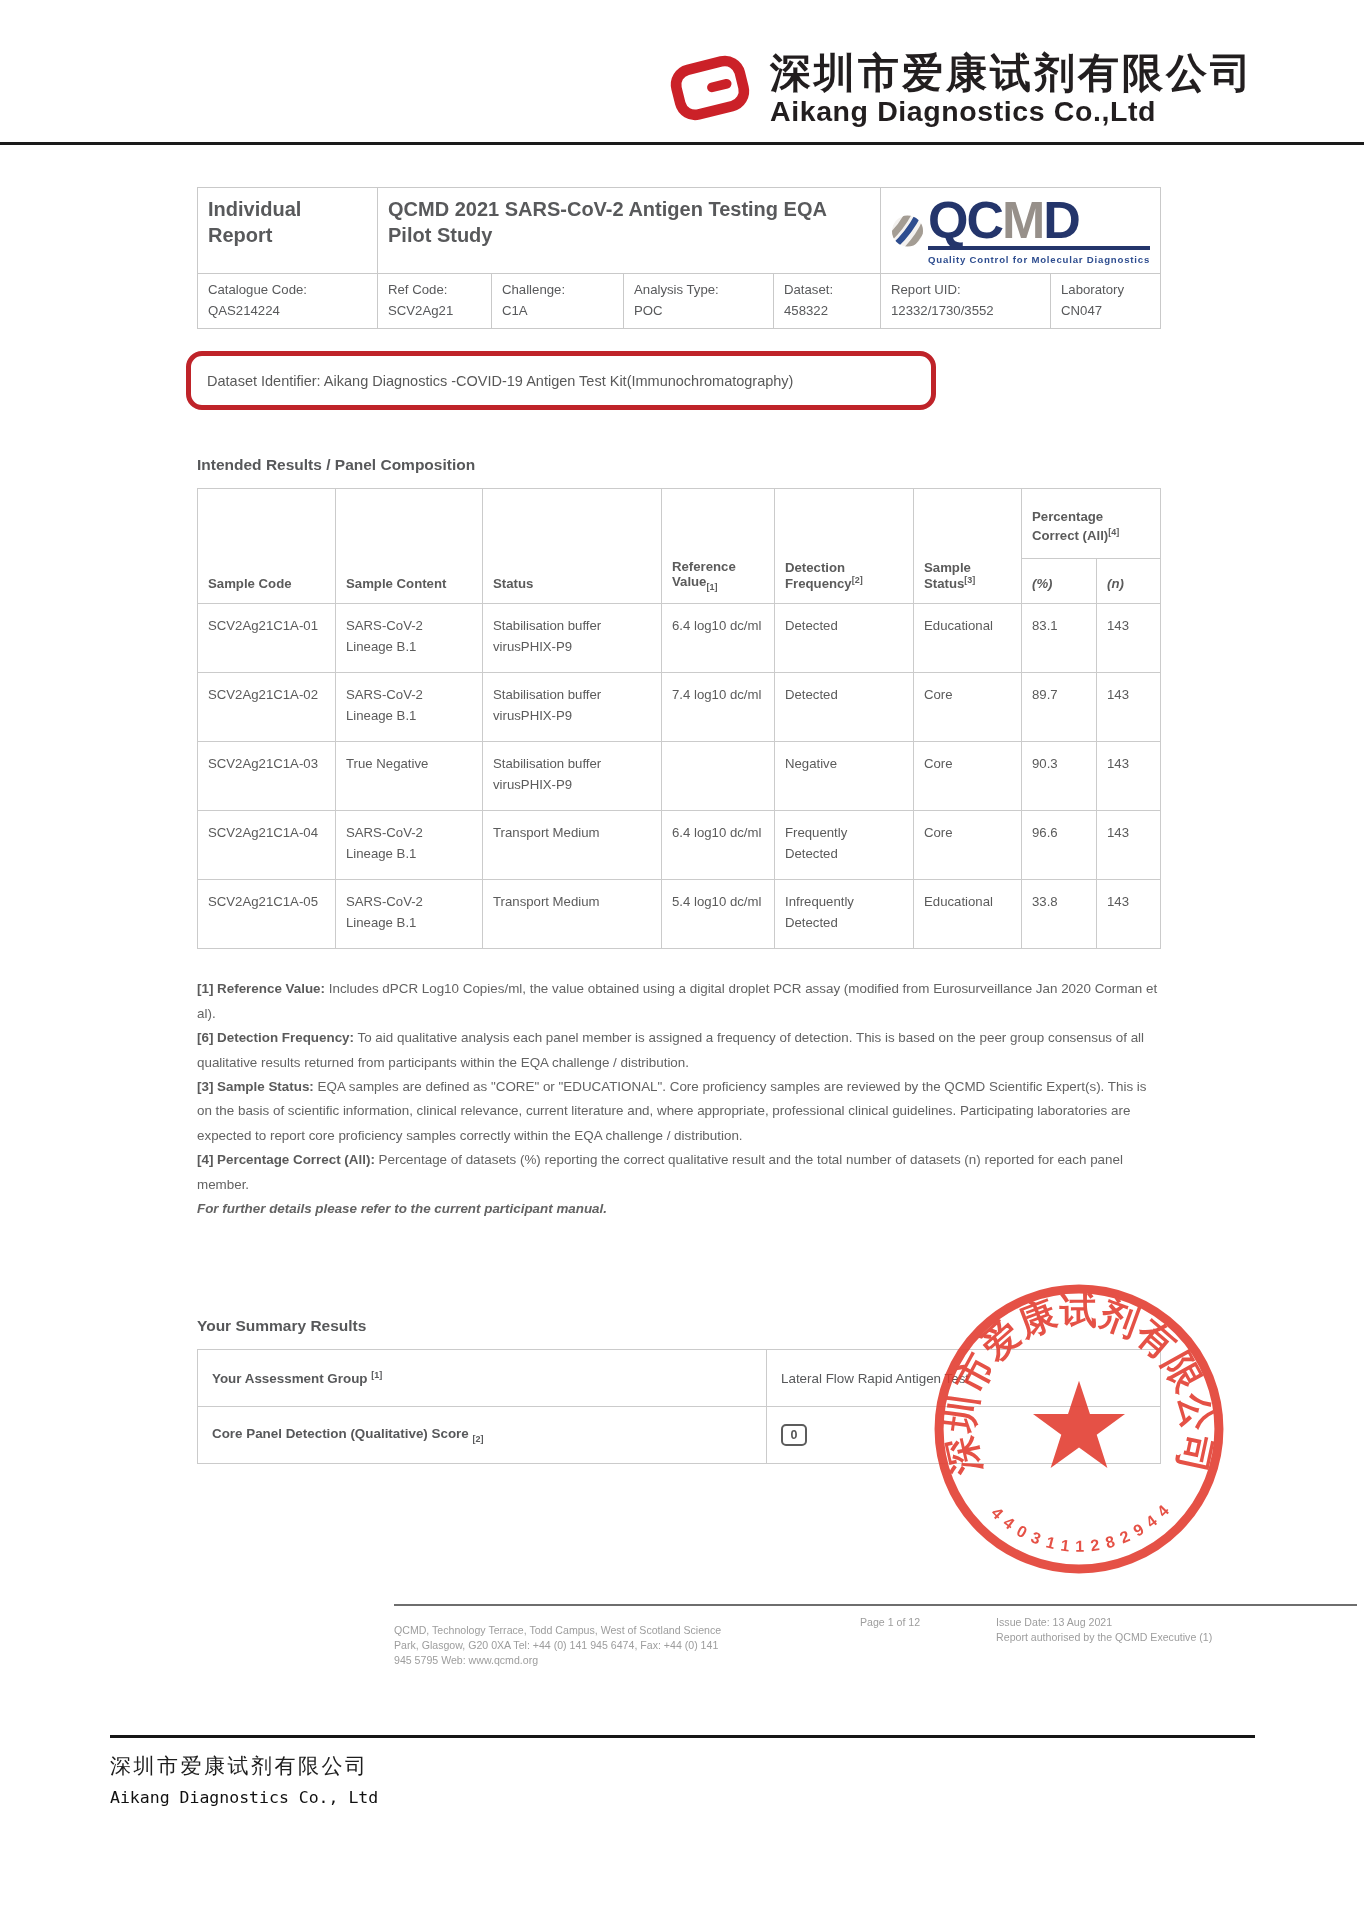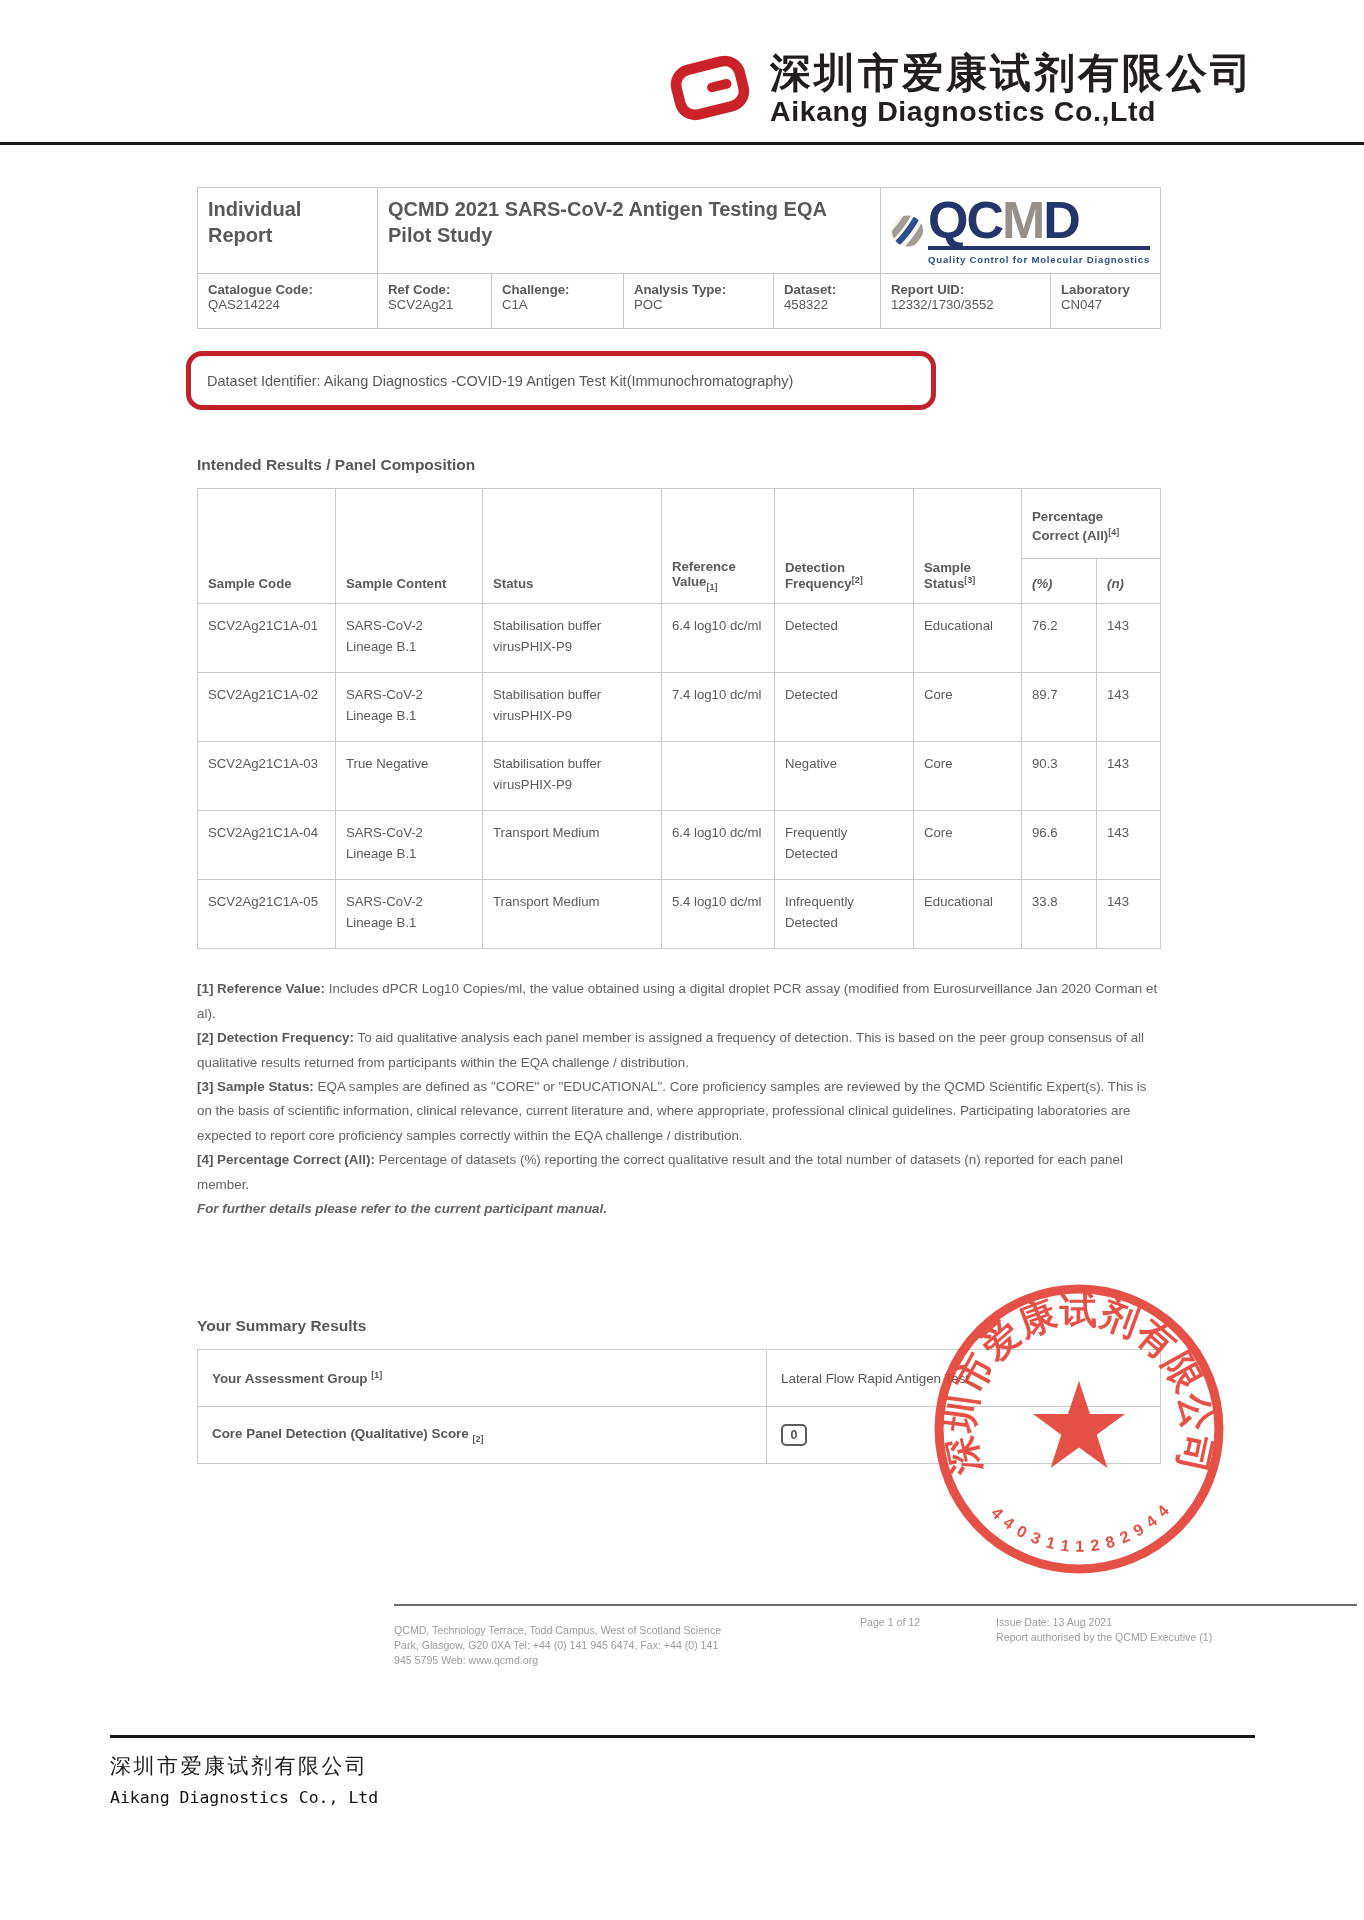--- a/index.html
+++ b/index.html
@@ -17,21 +17,21 @@
   
   .content{margin-left:197px;width:963px;}
 
   
   table{border-collapse:collapse;table-layout:fixed;}
   .rpt-head{margin-top:42px;width:963px;font-size:13.2px;}
   .rpt-head td,.rpt-head th{border:1px solid #c9c9c9;vertical-align:top;text-align:left;
                             padding:8px 10px;color:#58595b;}
   .rpt-type{font-size:20px;font-weight:bold;line-height:1.3;vertical-align:middle;}
   .rpt-title{font-size:20px;font-weight:bold;line-height:1.3;vertical-align:middle;padding-left:14px;}
-  .meta-label{font-weight:bold;display:block;margin-bottom:0;}
+  .meta-label{font-weight:normal;display:block;margin-bottom:6px;}
   .meta-value{display:block;}
 
   
   .qcmd-cell{vertical-align:middle;}
   .qcmd-logo{display:flex;align-items:center;gap:4px;justify-content:flex-start;}
   .qcmd-word{display:inline-block;}
   .qcmd-letters{font-size:52px;font-weight:bold;letter-spacing:-2px;line-height:0.95;
                 border-bottom:4px solid #24356b;padding-bottom:1px;}
   .navy{color:#24356b;} .silver{color:#97908a;}
   .qcmd-tagline{font-size:9.6px;font-weight:bold;color:#2e4d8f;letter-spacing:0.8px;margin-top:4px;white-space:nowrap;}
@@ -206,21 +206,21 @@
         </tr>
       </thead>
       <tbody>
         <tr>
           <td>SCV2Ag21C1A-01</td>
           <td>SARS-CoV-2 Lineage B.1</td>
           <td>Stabilisation buffer virusPHIX-P9</td>
           <td>6.4 log10 dc/ml</td>
           <td>Detected</td>
           <td>Educational</td>
-          <td>76.2</td>
+          <td>83.1</td>
           <td>143</td>
         </tr>
         <tr>
           <td>SCV2Ag21C1A-02</td>
           <td>SARS-CoV-2 Lineage B.1</td>
           <td>Stabilisation buffer virusPHIX-P9</td>
           <td>7.4 log10 dc/ml</td>
           <td>Detected</td>
           <td>Core</td>
           <td>89.7</td>
@@ -254,21 +254,21 @@
           <td>Infrequently Detected</td>
           <td>Educational</td>
           <td>33.8</td>
           <td>143</td>
         </tr>
       </tbody>
     </table>
 
     <div class="footnotes">
       <div><b>[1] Reference Value:</b><span> Includes dPCR Log10 Copies/ml, the value obtained using a digital droplet PCR assay (modified from Eurosurveillance Jan 2020 Corman et al).</span></div>
-      <div><b>[2] Detection Frequency:</b><span> To aid qualitative analysis each panel member is assigned a frequency of detection. This is based on the peer group consensus of all qualitative results returned from participants within the EQA challenge / distribution.</span></div>
+      <div><b>[6] Detection Frequency:</b><span> To aid qualitative analysis each panel member is assigned a frequency of detection. This is based on the peer group consensus of all qualitative results returned from participants within the EQA challenge / distribution.</span></div>
       <div><b>[3] Sample Status:</b><span> EQA samples are defined as "CORE" or "EDUCATIONAL". Core proficiency samples are reviewed by the QCMD Scientific Expert(s). This is on the basis of scientific information, clinical relevance, current literature and, where appropriate, professional clinical guidelines. Participating laboratories are expected to report core proficiency samples correctly within the EQA challenge / distribution.</span></div>
       <div><b>[4] Percentage Correct (All):</b><span> Percentage of datasets (%) reporting the correct qualitative result and the total number of datasets (n) reported for each panel member.</span></div>
       <div class="manual-note">For further details please refer to the current participant manual.</div>
     </div>
 
     <h3 class="section-title summary-title">Your Summary Results</h3>
     <table class="summary">
       <colgroup>
           <col style="width:569px">
           <col style="width:394px">

